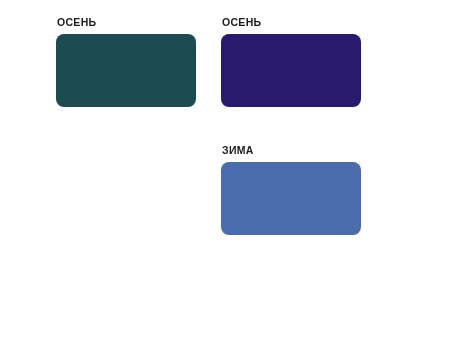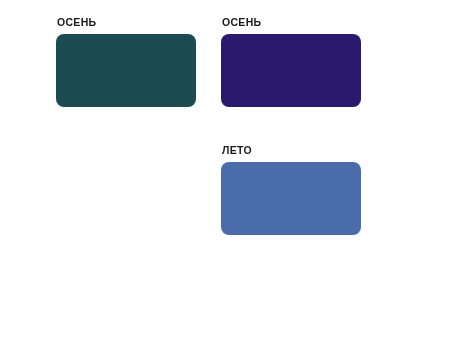--- a/index.html
+++ b/index.html
@@ -51,17 +51,17 @@
     <div class="swatch-chip" style="background-color: rgb(29, 75, 82);"></div>
   </div>
 
   <div class="swatch-cell cell-1">
     <div class="swatch-label">ОСЕНЬ</div>
     <div class="swatch-chip" style="background-color: rgb(42, 26, 110);"></div>
   </div>
 
 
   <div class="swatch-cell cell-3">
-    <div class="swatch-label">ЛЕТО</div>
+    <div class="swatch-label">ЗИМА</div>
     <div class="swatch-chip" style="background-color: rgb(74, 108, 171);"></div>
   </div>
 
 </div>
 
 </body></html>

